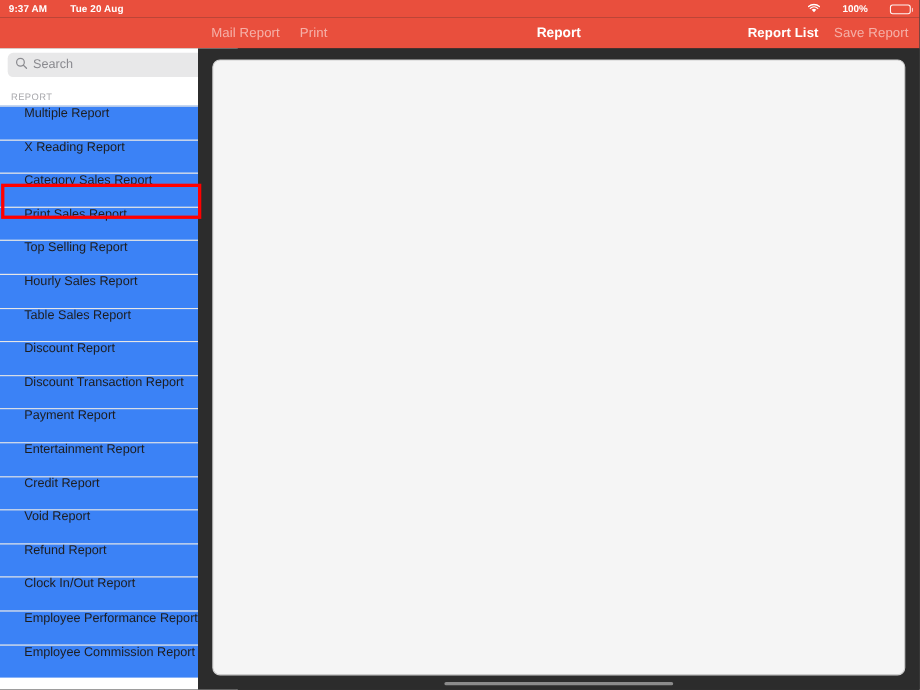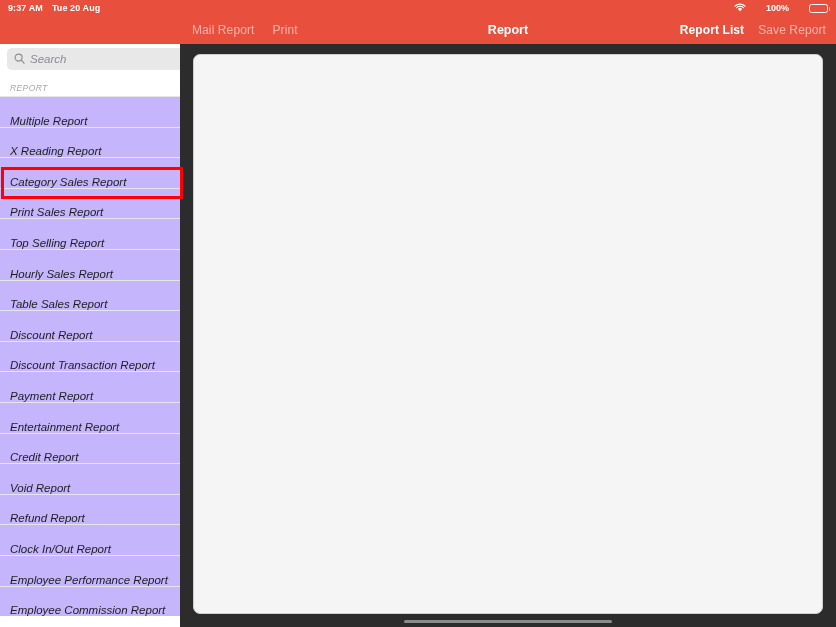--- a/index.html
+++ b/index.html
@@ -28,21 +28,21 @@
     height: 16px;
     background: #E94F3D;
     display: flex;
     align-items: center;
     justify-content: space-between;
     padding: 0 8px;
   }
   .status-left {
     display: flex;
     align-items: center;
-    gap: 9px;
+    gap: 21px;
     font-size: 9px;
     font-weight: bold;
     color: #fff;
     letter-spacing: 0.1px;
     justify-content: center;
   }
   .status-right {
     display: flex;
     align-items: center;
     gap: 20px;
@@ -150,21 +150,20 @@
 
   
   .sidebar {
     position: absolute;
     top: 44px; left: 0;
     width: 216px;
     height: 583px;
     background: #ffffff;
     overflow: hidden;
     border-right: 1px solid #d3d3d3;
-    font-style: italic;
   }
   .search-wrap {
     height: 30px;
     padding: 4px 7px;
     background: #ffffff;
     display: flex;
     align-items: center;
   }
   .search-field {
     flex: 1;
@@ -190,26 +189,26 @@
     letter-spacing: 0.4px;
     color: #a9a9ad;
     background: #ffffff;
   }
   .list {
     background: #ffffff;
   }
   .list-item {
     height: 30.6px;
     display: flex;
-    align-items: flex-end;
-    padding-left: 10px;
+    align-items: flex-start;
+    padding-left: 22px;
     font-size: 11.5px;
     color: #1d1d1f;
     border-top: 1px solid #e6e6e6;
-    background: #c4b5fd;
+    background: #3b82f6;
     position: relative;
   }
   .list-item:first-child { border-top: 1px solid #e6e6e6; }
 
   
   .annot-box {
     position: absolute;
     left: 1px;
     top: 167px;
     width: 182px;

